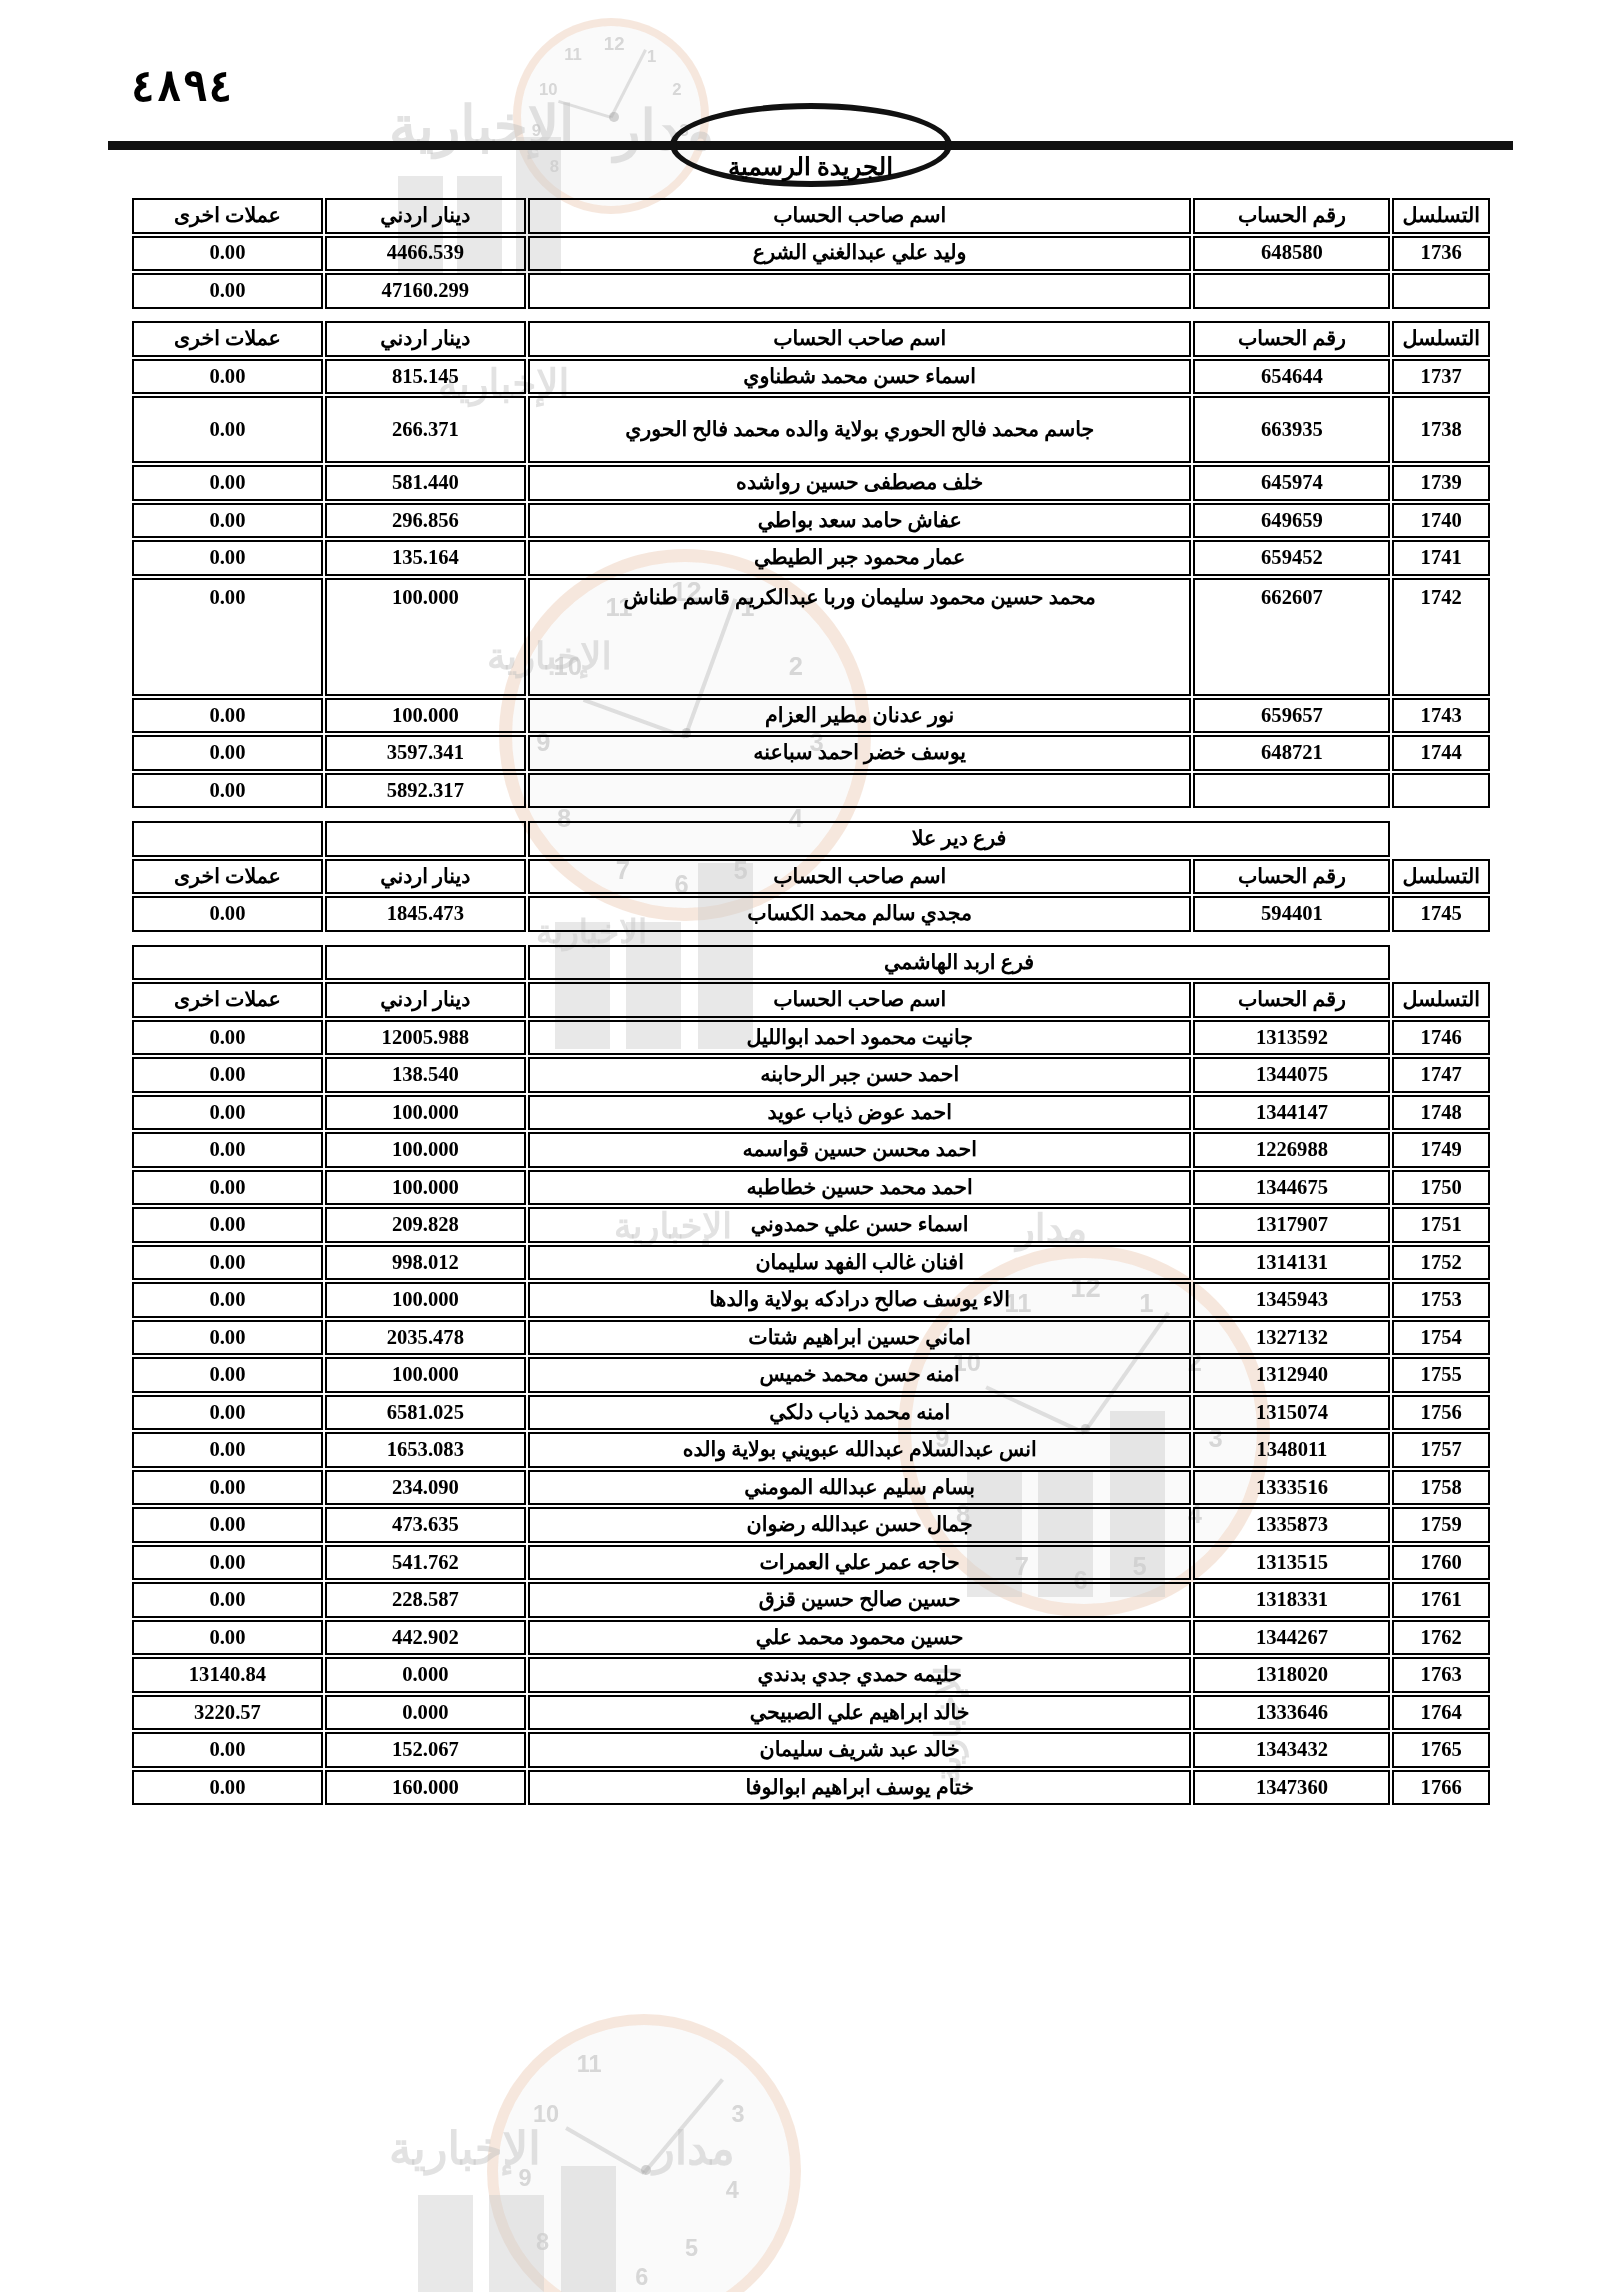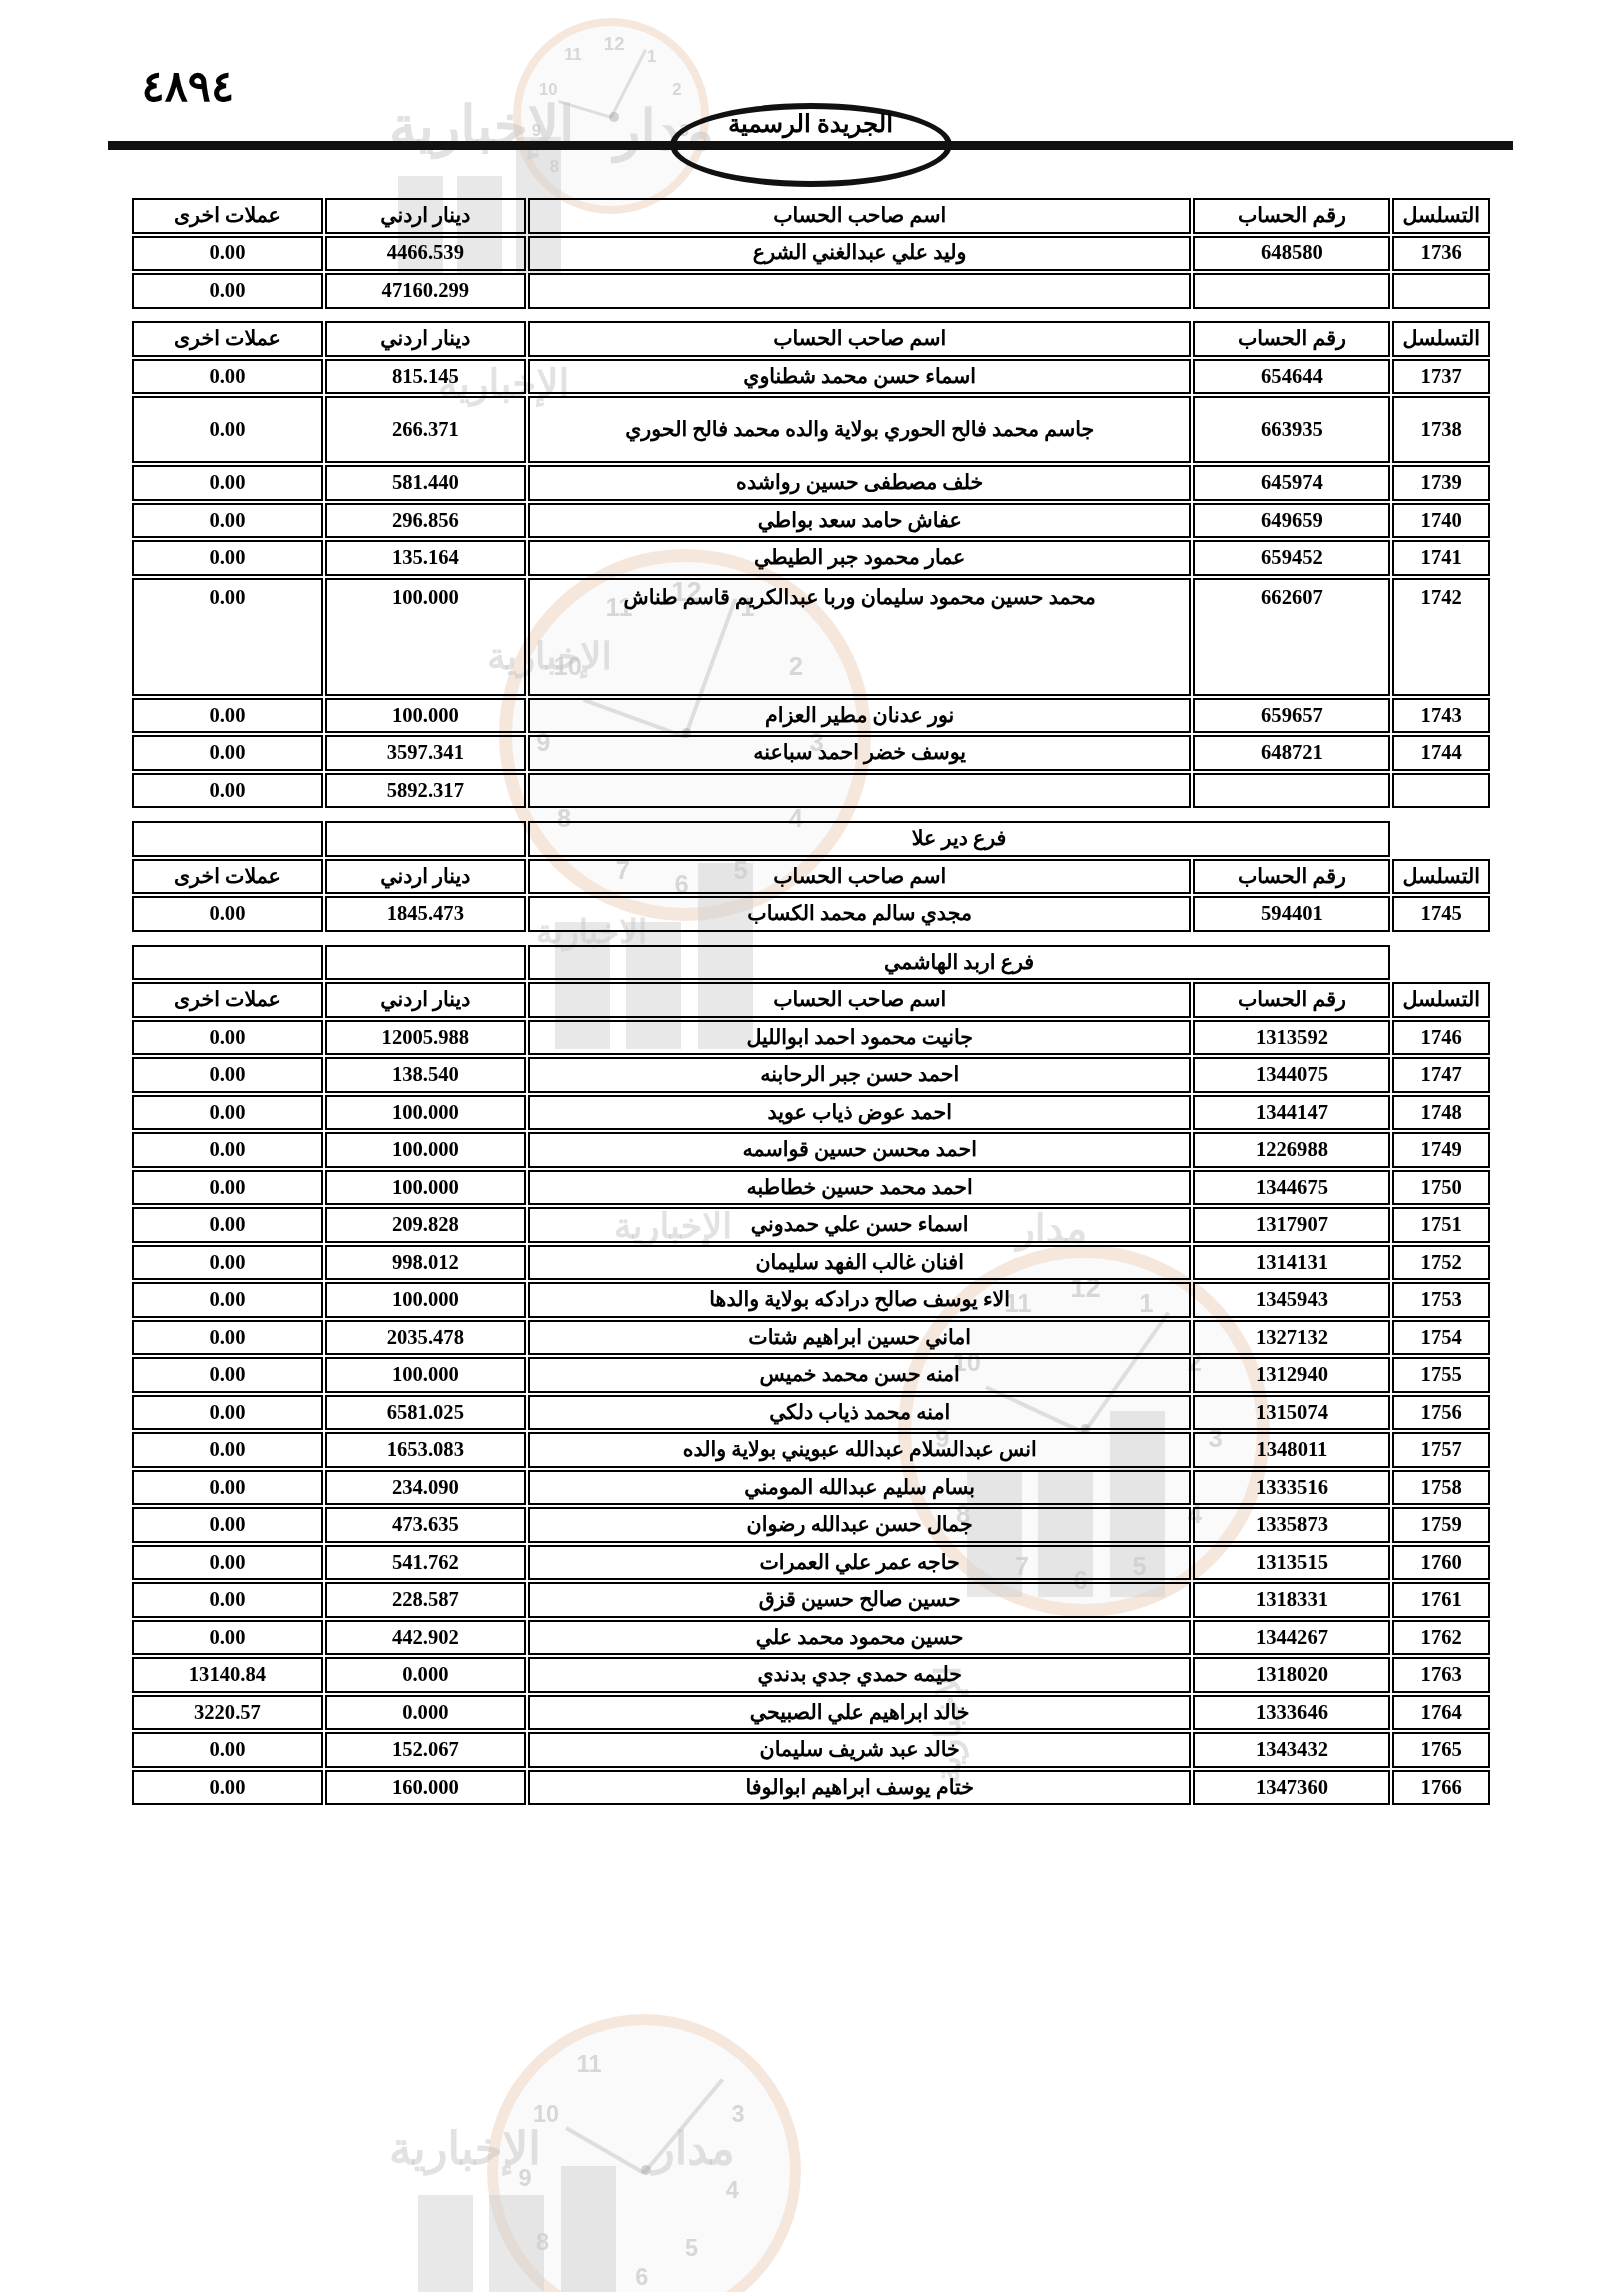--- a/index.html
+++ b/index.html
@@ -54,21 +54,21 @@
   .wm-bars { position: absolute; }
   .wm-bars i {
     position: absolute; display: block;
     background: rgba(205,205,205,0.45);
   }
 
   
   .page-number {
     position: absolute;
     top: 61px; right: 1387px;
-    font-family: Liberation Serif, serif;
+    font-family: Liberation Mono, monospace;
     font-size: 43px;
     font-weight: 700;
     letter-spacing: 4.9px;
     z-index: 5;
   }
   .header-rule {
     position: absolute;
     top: 141px; left: 108px; right: 108px;
     height: 8.8px;
     background: #111;
@@ -76,21 +76,21 @@
   }
   .header-oval {
     position: absolute;
     top: 103px;
     left: 50%;
     transform: translateX(-50%);
     width: 282px; height: 84px;
     border: 6.9px solid #111;
     border-radius: 50%;
     background: transparent;
-    display: flex; align-items: flex-start; justify-content: center;
+    display: flex; align-items: flex-end; justify-content: center;
     z-index: 6;
   }
   .header-oval span {
     font-family: "Liberation Serif", serif;
     font-size: 24.5px;
     font-weight: 700;
     background: transparent;
   }
 
   

